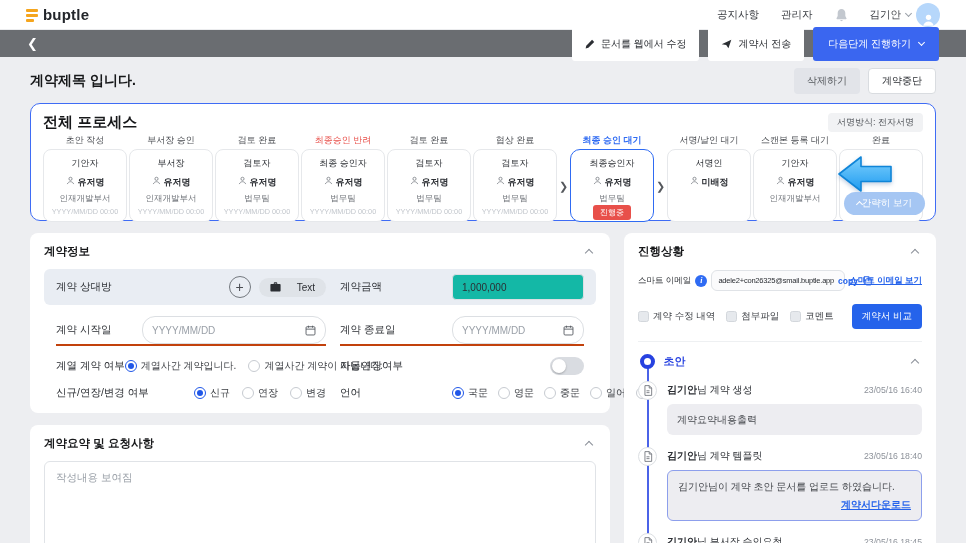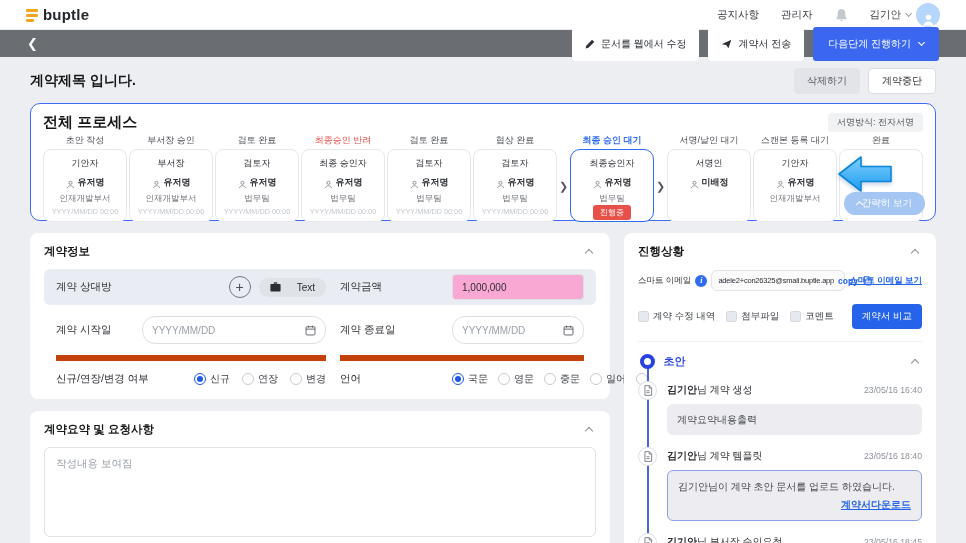--- a/index.html
+++ b/index.html
@@ -48,21 +48,21 @@
   .process-title{font-size:15px;font-weight:bold;color:#17181a}
   .sign-pill{margin-left:auto;font-size:9px;color:#55585d;background:#f1f2f4;border-radius:4px;padding:3px 9px;white-space:nowrap}
   .steps{display:flex;align-items:flex-start;gap:2px;margin-top:1px}
   .step{flex:1;min-width:0;text-align:center}
   .step-label{font-size:9px;color:#4a4d52;height:15px;line-height:15px;white-space:nowrap;overflow:hidden}
   .step-label.red{color:#e8504a}
   .step-label.blue{color:#2f6bf3;font-weight:bold}
   .step-card{margin-top:1px;border:1px solid #e6e8eb;border-radius:8px;background:#fff;height:73px;display:flex;flex-direction:column;align-items:center;padding:7px 2px 5px}
   .step-card.active{border:1.6px solid #2f6bf3;border-radius:10px}
   .step-role{font-size:9px;color:#2b2e33;white-space:nowrap}
-  .step-user{display:flex;align-items:flex-end;gap:3px;font-size:9px;font-weight:bold;color:#2b2e33;margin-top:6px;white-space:nowrap}
+  .step-user{display:flex;align-items:flex-start;gap:3px;font-size:9px;font-weight:bold;color:#2b2e33;margin-top:6px;white-space:nowrap}
   .step-dept{font-size:8.5px;color:#6e7278;margin-top:4px;white-space:nowrap}
   .step-date{font-size:7.3px;color:#c2c6cc;margin-top:auto;white-space:nowrap}
   .status-badge{font-size:8px;color:#fff;background:#e8504a;border-radius:3px;padding:2px 7px;margin-top:auto}
   .step-chev{flex:none;width:9px;font-size:11px;color:#55585d;margin-top:48px;line-height:1}
   .arrow-annotation{position:absolute;right:42px;top:50px;filter:drop-shadow(0 2px 2px rgba(0,60,140,.25))}
   .brief-btn{position:absolute;right:10px;bottom:5px;background:#a5c6f3;color:#fff;font-size:9.5px;border:none;border-radius:12px;padding:5px 13px;display:flex;align-items:center;cursor:pointer;font-family:inherit}
   .brief-btn .chev{border-color:#fff;transform:rotate(-135deg);margin-top:2px}
 
   
   .columns{display:flex;gap:14px;margin:12px 30px 0;align-items:flex-start}
@@ -75,23 +75,23 @@
   .chev-up{width:6px;height:6px;border-top:1.5px solid #8a8f98;border-right:1.5px solid #8a8f98;transform:rotate(-45deg);margin-top:3px}
 
   
   .party-row{margin-top:10px;background:#e9edf3;border-radius:6px;height:36px;display:grid;grid-template-columns:270px 1fr;column-gap:14px;align-items:center;padding:0 12px}
   .cell{display:flex;align-items:center;min-width:0}
   .f-label{font-size:10.5px;color:#2b2e33;white-space:nowrap}
   .l-label{width:86px;flex:none}
   .r-label{width:112px;flex:none}
   .plus-btn{margin-left:auto;width:22px;height:22px;border-radius:50%;border:1px solid #74797f;background:transparent;color:#4a4d52;font-size:14px;line-height:1;cursor:pointer;flex:none}
   .text-pill{display:flex;align-items:center;gap:16px;background:#dfe3e8;border-radius:13px;padding:4px 11px;font-size:10px;color:#2b2e33;margin-left:8px;border:none;cursor:pointer;font-family:inherit;flex:none}
-  .txt-input{flex:1;min-width:0;height:26px;border:1px solid #dcdfe3;border-radius:4px;background:#f9a8d4;font-size:10px;color:#2b2e33;padding:0 9px;font-family:inherit;outline:none}
+  .txt-input{flex:1;min-width:0;height:26px;border:1px solid #dcdfe3;border-radius:4px;background:#14b8a6;font-size:10px;color:#2b2e33;padding:0 9px;font-family:inherit;outline:none}
   .info-row{display:grid;grid-template-columns:270px 1fr;column-gap:14px;margin-top:11px;padding:0 12px}
-  .info-row.divided .cell{border-bottom:6px solid #c2410c;padding-bottom:11px}
+  .info-row.divided .cell{border-bottom:2px solid #c2410c;}
   .date-input{flex:1;min-width:0;height:28px;border:1px solid #dcdfe3;border-radius:13px;background:#fff;display:flex;align-items:center;padding:0 9px;cursor:text}
   .date-ph{flex:1;font-size:10px;color:#9aa0a8}
   .radio-opt{display:flex;align-items:center;gap:4px;cursor:pointer;white-space:nowrap}
   .radio-text{font-size:10px;color:#3a3d42}
   .radio{width:12px;height:12px;border-radius:50%;border:1.4px solid #c7cbd1;background:#fff;flex:none;position:relative}
   .radio.sel{border-color:#2057e8}
   .radio.sel::after{content:"";position:absolute;left:2px;top:2px;width:6px;height:6px;border-radius:50%;background:#2057e8}
   .opts{display:flex;gap:12px;margin-left:auto}
   .opts.spread{margin-left:0;gap:10px}
   .toggle{margin-left:auto;width:34px;height:18px;border-radius:9px;background:#d9dce1;position:relative;cursor:pointer;flex:none}
@@ -407,20 +407,39 @@
             <span class="date-input">
               <span class="date-ph">YYYY/MM/DD</span>
               <svg width="11" height="11" viewBox="0 0 16 16" fill="none" stroke="#555a61" stroke-width="1.3">
                   <rect x="1.5" y="2.5" width="13" height="12" rx="1.5"></rect>
                   <path d="M1.5 6h13M5 1v3M11 1v3"></path>
                 </svg>
             </span>
           </div>
         </div>
 
+        <div class="info-row">
+          <div class="cell">
+            <span class="f-label">계열 계약 여부</span>
+            <span class="opts" id="affiliate-opts">
+                <label class="radio-opt">
+                  <span class="radio sel"></span>
+                  <span class="radio-text">계열사간 계약입니다.</span>
+                </label>
+                <label class="radio-opt">
+                  <span class="radio"></span>
+                  <span class="radio-text">계열사간 계약이 아닙니다.</span>
+                </label>
+              </span>
+          </div>
+          <div class="cell">
+            <span class="f-label r-label">자동연장여부</span>
+            <span class="toggle"></span>
+          </div>
+        </div>
 
         <div class="info-row">
           <div class="cell">
             <span class="f-label">신규/연장/변경 여부</span>
             <span class="opts" id="new-opts">
                 <label class="radio-opt">
                   <span class="radio sel"></span>
                   <span class="radio-text">신규</span>
                 </label>
                 <label class="radio-opt">

